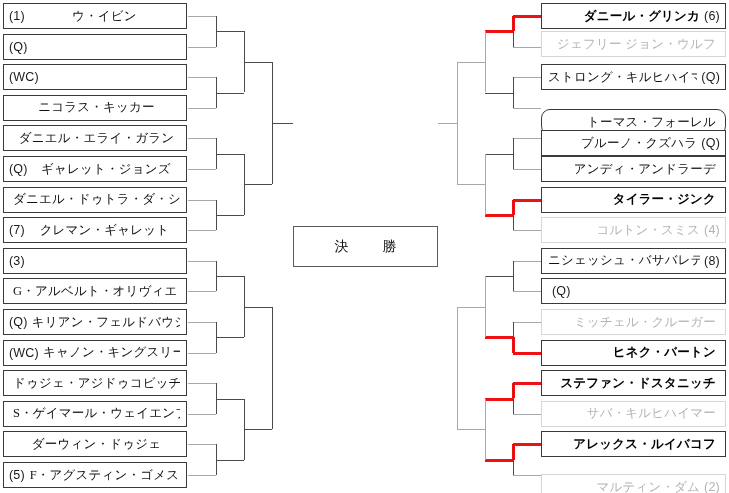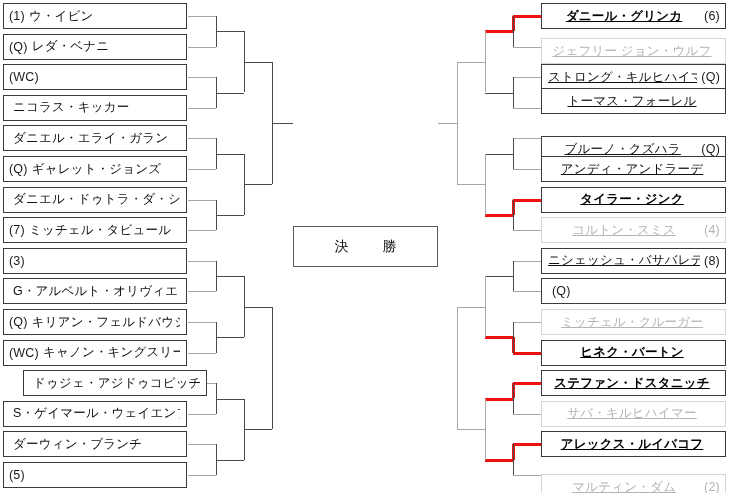--- a/index.html
+++ b/index.html
@@ -52,24 +52,24 @@
     flex: 0 0 auto;
   }
   .slot.dim .seed { color: #b4b4b4; }
   .pname {
     color: #111111;
     flex: 1 1 auto;
     overflow: hidden;
   }
   .slot.dim .pname { color: #b4b4b4; }
   
-  .slot.left .pname { text-align: left; }
+  .slot.left .pname { text-align: center; font-family: Liberation Serif, serif; }
   .slot.left .seed { margin-right: 4px; }
   
-  .slot.right .pname { text-align: center; text-decoration: underline; }
+  .slot.right .pname { text-align: right; }
   .slot.right .seed { margin-left: 4px; text-align: right; }
   .slot.right.winner .pname { font-weight: bold; color: #000; }
 
   .final-box {
     position: absolute;
     box-sizing: border-box;
     left: 293px;
     top: 226px;
     width: 145px;
     height: 41px;
@@ -200,21 +200,20 @@
       <div class="ln h gray" style="left: 438px; width: 19px; top: 123.1px; height: 1px;"></div>
     </div>
 
   <div id="left-layer">
       <div class="slot left" style="top: 3px;">
         <span class="seed">(1)</span>
         <span class="pname">ウ・イビン</span>
       </div>
       <div class="slot left" style="top: 33.6px;">
         <span class="seed">(Q)</span>
-        <span class="pname">レダ・ベナニ</span>
       </div>
       <div class="slot left" style="top: 64.2px;">
         <span class="seed">(WC)</span>
       </div>
       <div class="slot left" style="top: 94.8px;">
         <span class="seed"></span>
         <span class="pname">ニコラス・キッカー</span>
       </div>
       <div class="slot left" style="top: 125.4px;">
         <span class="seed"></span>
@@ -223,71 +222,72 @@
       <div class="slot left" style="top: 156px;">
         <span class="seed">(Q)</span>
         <span class="pname">ギャレット・ジョンズ</span>
       </div>
       <div class="slot left" style="top: 186.6px;">
         <span class="seed"></span>
         <span class="pname">ダニエル・ドゥトラ・ダ・シルバ</span>
       </div>
       <div class="slot left" style="top: 217.2px;">
         <span class="seed">(7)</span>
-        <span class="pname">ミッチェル・タビュール</span>
+        <span class="pname">クレマン・ギャレット</span>
       </div>
       <div class="slot left" style="top: 247.8px;">
         <span class="seed">(3)</span>
       </div>
       <div class="slot left" style="top: 278.4px;">
         <span class="seed"></span>
         <span class="pname">G・アルベルト・オリヴィエリ</span>
       </div>
       <div class="slot left" style="top: 309px;">
         <span class="seed">(Q)</span>
         <span class="pname">キリアン・フェルドバウシュ</span>
       </div>
       <div class="slot left" style="top: 339.6px;">
         <span class="seed">(WC)</span>
         <span class="pname">キャノン・キングスリー</span>
       </div>
-      <div class="slot left" style="top: 370.2px; margin-left: 20px;">
+      <div class="slot left" style="top: 370.2px;">
         <span class="seed"></span>
         <span class="pname">ドゥジェ・アジドゥコビッチ</span>
       </div>
       <div class="slot left" style="top: 400.8px;">
         <span class="seed"></span>
         <span class="pname">S・ゲイマール・ウェイエンブルグ</span>
       </div>
       <div class="slot left" style="top: 431.4px;">
         <span class="seed"></span>
-        <span class="pname">ダーウィン・ブランチ</span>
+        <span class="pname">ダーウィン・ドゥジェ</span>
       </div>
       <div class="slot left" style="top: 462px;">
         <span class="seed">(5)</span>
+        <span class="pname">F・アグスティン・ゴメス</span>
       </div>
     </div>
   <div id="right-layer">
       <div class="slot right winner" style="top: 3px;">
         <span class="pname">ダニール・グリンカ</span>
         <span class="seed">(6)</span>
       </div>
-      <div class="slot right dim" style="top: 38px;">
+      <div class="slot right dim" style="top: 31px;">
         <span class="pname">ジェフリー ジョン・ウルフ</span>
         <span class="seed"></span>
       </div>
       <div class="slot right" style="top: 64.2px;">
         <span class="pname">ストロング・キルヒハイマー</span>
         <span class="seed">(Q)</span>
       </div>
-      <div class="slot right" style="top: 88px;">
+      <div class="slot right" style="top: 109px; border-radius: 9px;">
         <span class="pname">トーマス・フォーレル</span>
         <span class="seed"></span>
       </div>
-      <div class="slot right" style="top: 136px;">
+      <div class="slot right" style="top: 130px;">
         <span class="pname">ブルーノ・クズハラ</span>
         <span class="seed">(Q)</span>
       </div>
       <div class="slot right" style="top: 156px;">
         <span class="pname">アンディ・アンドラーデ</span>
         <span class="seed"></span>
       </div>
       <div class="slot right winner" style="top: 186.6px;">
         <span class="pname">タイラー・ジンク</span>
         <span class="seed"></span>

